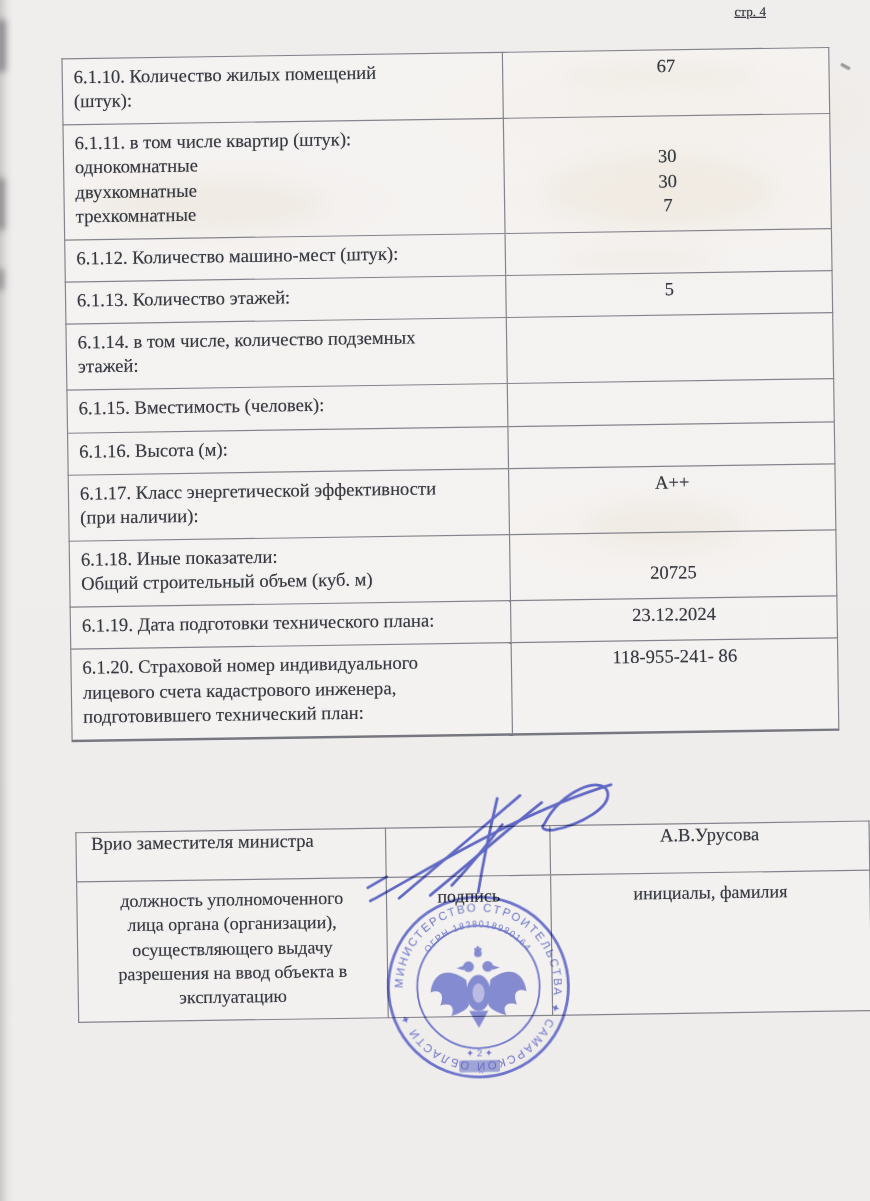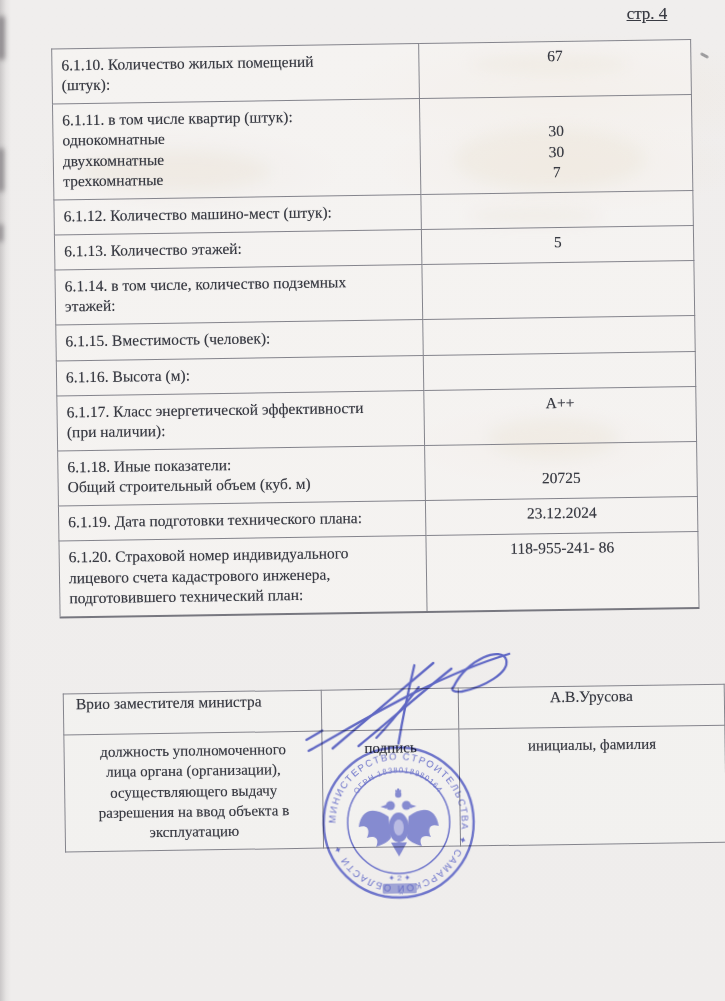--- a/index.html
+++ b/index.html
@@ -22,22 +22,22 @@
     position:absolute;left:0;top:0;width:11px;height:1001px;
     background:linear-gradient(to right, rgba(105,100,104,.28), rgba(105,100,104,.07) 55%, transparent);
   }
   .scan-blob{position:absolute;background:rgba(58,54,60,.45);filter:blur(2.5px);border-radius:3px;}
   .blob1{left:-2px;top:16px;width:7px;height:44px;}
   .blob2{left:-2px;top:148px;width:6px;height:44px;}
   .blob3{left:-2px;top:224px;width:5px;height:18px;}
   .smudge{position:absolute;background:rgba(216,200,170,.25);filter:blur(7px);border-radius:50%;}
 
   .page-label{
-    position:absolute;left:612px;top:4px;width:70px;text-align:center;
-    font-size:17px;color:#43454d;text-decoration:underline;
+    position:absolute;left:612px;top:4px;width:70px;
+    font-size:11px;color:#43454d;text-decoration:underline;
   }
   .corner-tick{
     position:absolute;left:700px;top:54px;width:9px;height:3px;
     background:#5a5a60;transform:rotate(28deg);opacity:.55;border-radius:2px;filter:blur(.4px);
   }
 
   .tilt{position:absolute;left:0;top:0;width:725px;height:1001px;
     transform:rotate(-0.85deg);transform-origin:362px 440px;}
 
   .doc-text{color:#383a42;text-shadow:0 0 .7px rgba(56,58,66,.5);}

